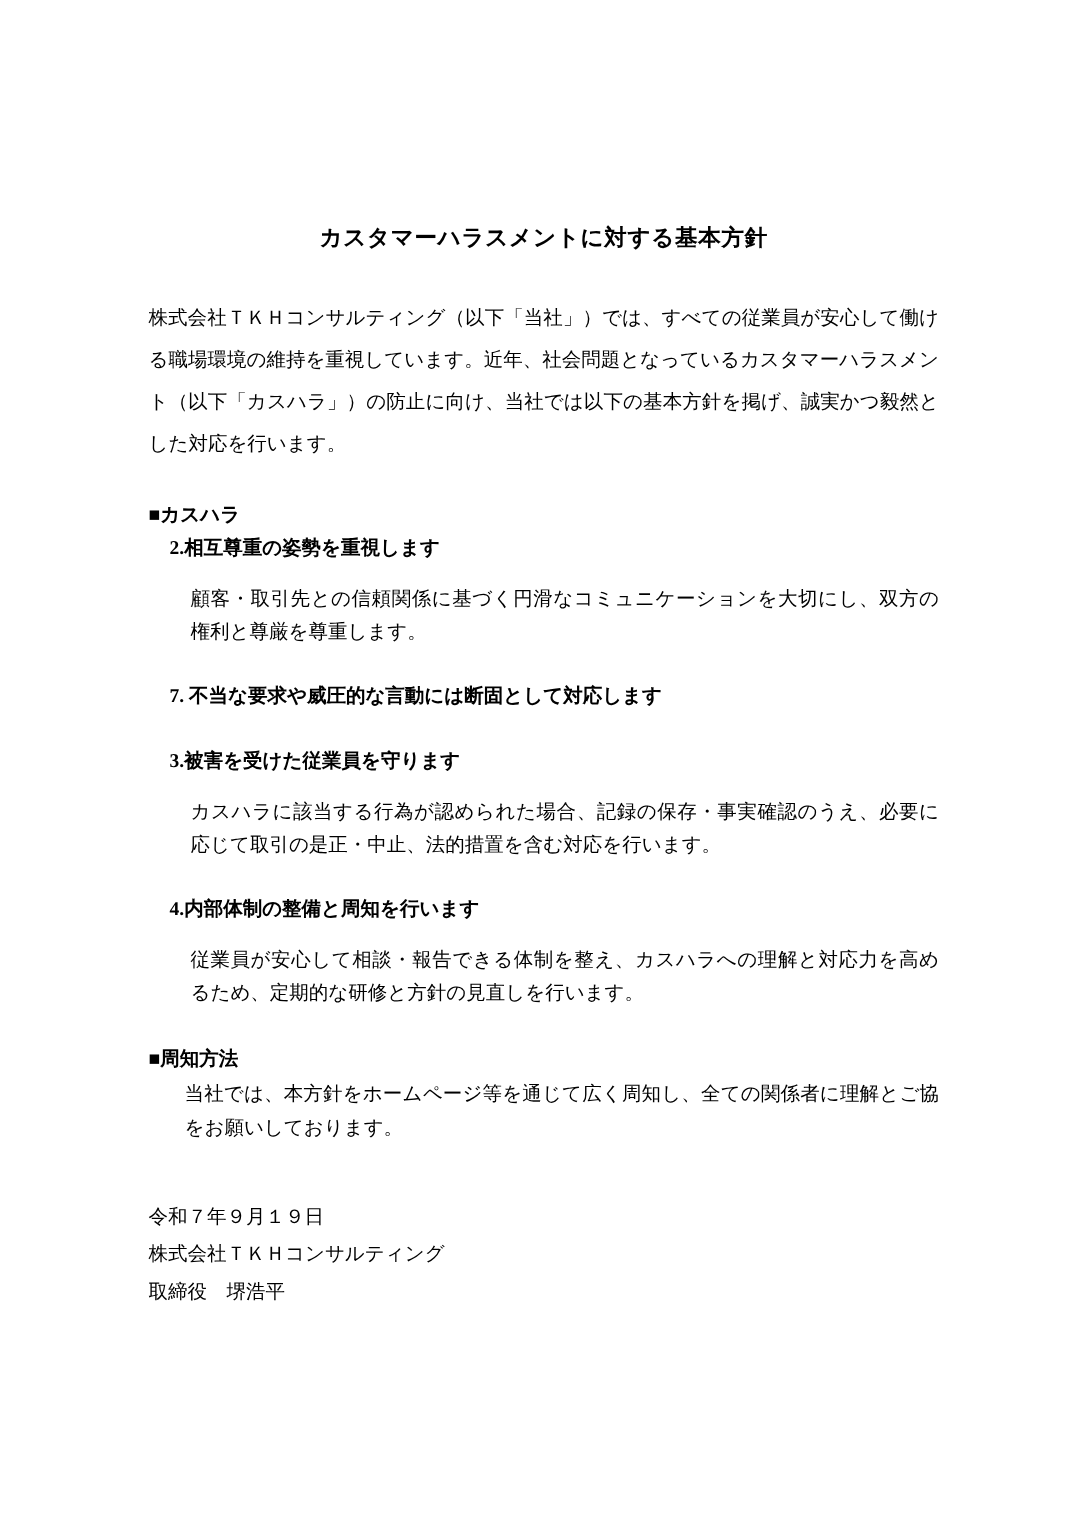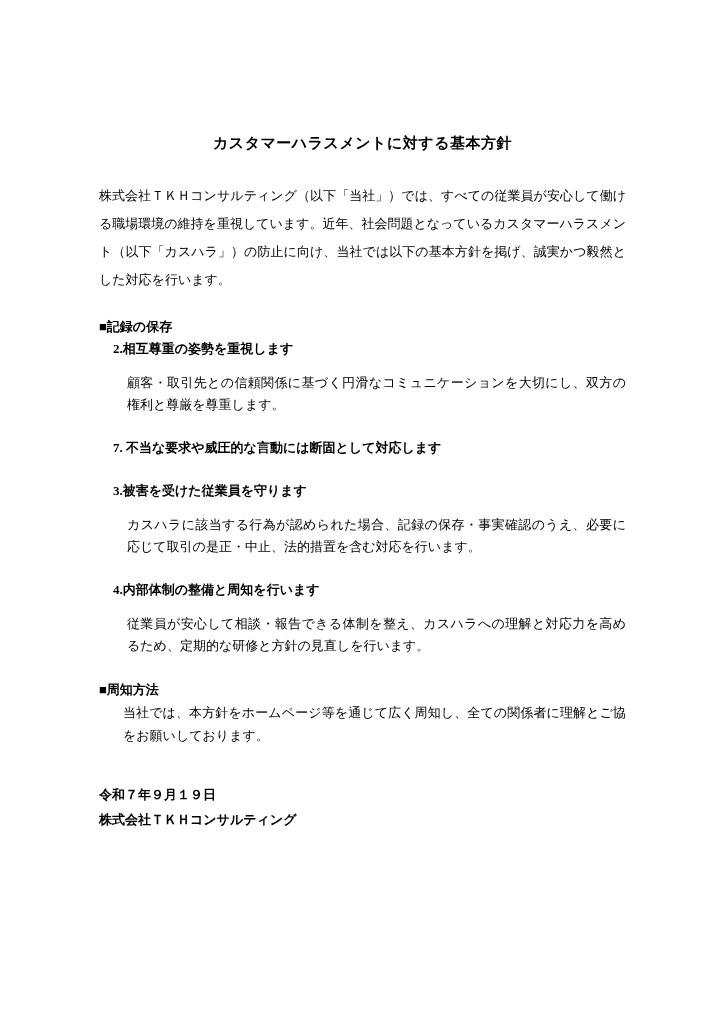--- a/index.html
+++ b/index.html
@@ -15,21 +15,21 @@
   .page {
     box-sizing: border-box;
     width: 724px;
     height: 1024px;
     padding: 133px 98px 0 99px;
     background: #ffffff;
     color: #000000;
     font-family: "Liberation Serif", "DejaVu Serif", serif;
   }
   .doc-title {
-    margin: 0;
+    margin: 16px;
     font-size: 15px;
     font-weight: bold;
     line-height: 20px;
     text-align: center;
     letter-spacing: 0.5px;
   }
   .intro {
     margin: 29px 0 0 0;
     font-size: 13px;
     line-height: 28px;
@@ -68,33 +68,32 @@
     text-align: justify;
     text-justify: inter-character;
   }
   .signature {
     margin-top: 35px;
     font-size: 13px;
     line-height: 25px;
   }
   .signature p {
     margin: 0;
-    font-weight: bold;
   }
 </style>
 </head>
 <body>
 
 <div class="page">
 
   <h1 class="doc-title">カスタマーハラスメントに対する基本方針</h1>
 
   <p class="intro">株式会社ＴＫＨコンサルティング（以下「当社」）では、すべての従業員が安心して働ける職場環境の維持を重視しています。近年、社会問題となっているカスタマーハラスメント（以下「カスハラ」）の防止に向け、当社では以下の基本方針を掲げ、誠実かつ毅然とした対応を行います。</p>
 
-  <h2 class="sec-heading">■記録の保存</h2>
+  <h2 class="sec-heading">■カスハラ</h2>
 
   <div class="policy-list">
 
     <div class="policy-item">
       <h3 class="item-heading">2.相互尊重の姿勢を重視します</h3>
       <p class="item-body">顧客・取引先との信頼関係に基づく円滑なコミュニケーションを大切にし、双方の権利と尊厳を尊重します。</p>
     </div>
 
     <div class="policy-item">
       <h3 class="item-heading">7. 不当な要求や威圧的な言動には断固として対応します</h3>
@@ -112,15 +111,16 @@
 
   </div>
 
   <h2 class="sec-heading">■周知方法</h2>
 
   <p class="notice-body">当社では、本方針をホームページ等を通じて広く周知し、全ての関係者に理解とご協をお願いしております。</p>
 
   <div class="signature">
     <p>令和７年９月１９日</p>
     <p>株式会社ＴＫＨコンサルティング</p>
+    <p>取締役　堺浩平</p>
   </div>
 
 </div>
 
 </body></html>

